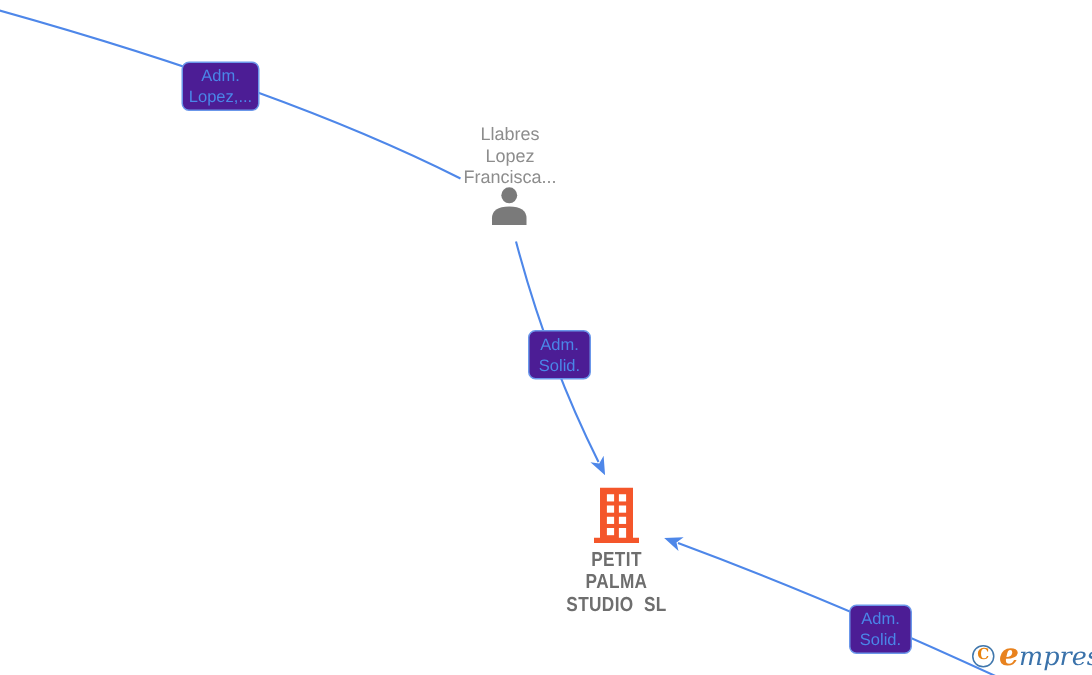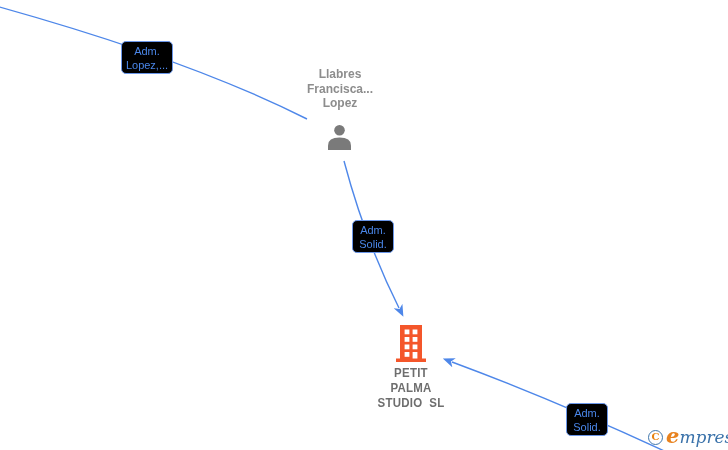--- a/index.html
+++ b/index.html
@@ -4,29 +4,29 @@
 <style>
   html,body{margin:0;padding:0;background:#fff;}
   .canvas{
     position:relative;width:728px;height:450px;overflow:hidden;background:#ffffff;
     font-family:"Liberation Sans",sans-serif;
   }
   svg.edges{position:absolute;left:0;top:0;width:728px;height:450px;}
 
   .edge-label{
     position:absolute;box-sizing:border-box;
-    background:#000000;border:1.5px solid #6b97ea;border-radius:5px;
+    background:#4c1d95;border:1.5px solid #6b97ea;border-radius:5px;
     color:#4a86e8;font-size:11px;line-height:14px;text-align:center;
     padding-top:2px;cursor:pointer;
   }
   .edge-label div{white-space:pre;}
 
   .person-name{
-    position:absolute;left:280px;top:67px;width:120px;
-    text-align:center;color:#8d8d8d;font-size:12px;line-height:14.5px;font-weight:bold;
+    position:absolute;left:280px;top:82px;width:120px;
+    text-align:center;color:#8d8d8d;font-size:12px;line-height:14.5px;
   }
   .person-icon{position:absolute;left:326px;top:123px;cursor:pointer;}
 
   .building-icon{position:absolute;left:396px;top:325px;cursor:pointer;}
   .company-name{
     position:absolute;left:339px;top:365px;width:144px;
     text-align:center;color:#6e6e6e;font-size:13.5px;font-weight:bold;
     line-height:15px;transform:scaleX(0.85);transform-origin:center top;
     letter-spacing:0.3px;
   }
@@ -72,22 +72,22 @@
     <div>Solid.</div>
   </div>
 
   <div class="edge-label" style="left:566px;top:403px;width:42px;height:33px;">
     <div>Adm.</div>
     <div>Solid.</div>
   </div>
 
   <div class="person-name">
     <div>Llabres</div>
+    <div>Lopez</div>
     <div>Francisca...</div>
-    <div>Lopez</div>
   </div>
   <svg class="person-icon" width="27" height="27" viewBox="0 0 27 27" xmlns="http://www.w3.org/2000/svg">
     <circle cx="13.5" cy="7.2" r="5.3" fill="#7a7a7a"></circle>
     <path d="M2 27 V22.5 Q2 14.6 13.5 14.6 Q25 14.6 25 22.5 V27 Z" fill="#7a7a7a"></path>
   </svg>
 
   <svg class="building-icon" width="30" height="37" viewBox="0 0 30 37" xmlns="http://www.w3.org/2000/svg">
     <rect x="0" y="33.5" width="30" height="3.5" fill="#f4562a"></rect>
     <rect x="4" y="0" width="22" height="34" fill="#f4562a"></rect>
     <rect x="8.6" y="4.5" width="4.8" height="4.8" fill="#ffffff"></rect>

